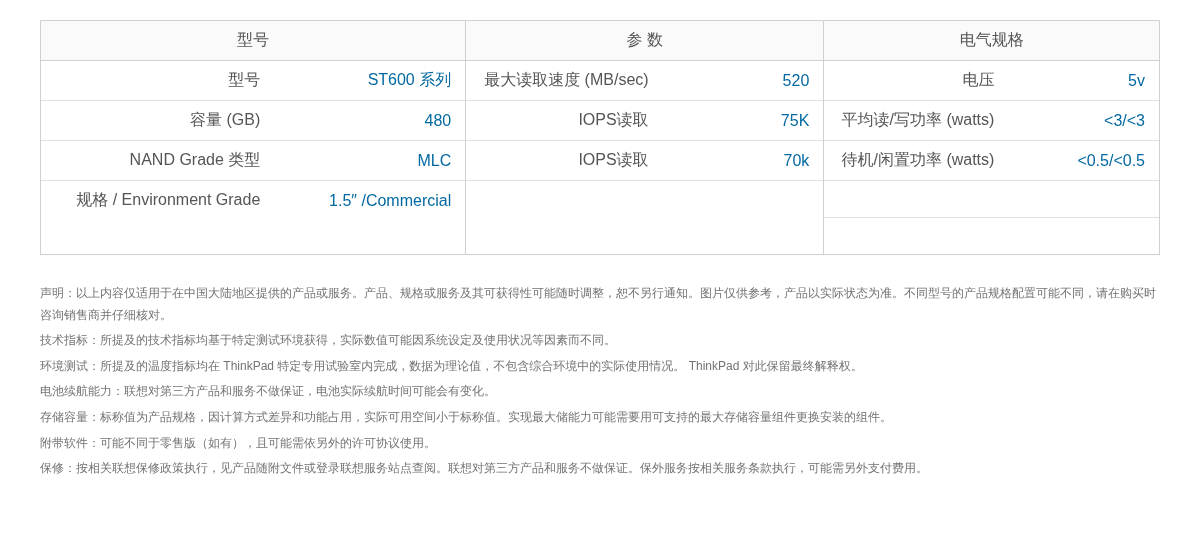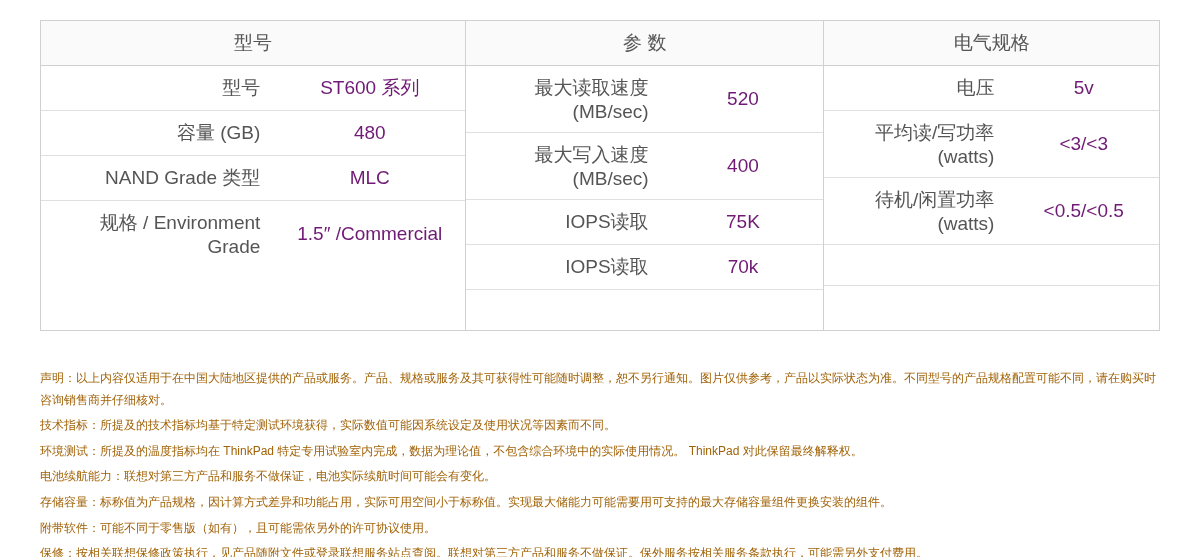--- a/index.html
+++ b/index.html
@@ -44,21 +44,21 @@
     }
 
     .section-inner-table {
       width: 100%;
       border-collapse: collapse;
     }
 
     .section-inner-table td {
       padding: 9px 14px;
       border-bottom: 1px solid #e0e0e0;
-      font-size: 19px;
+      font-size: 16px;
       color: #444;
     }
 
     .section-inner-table tr:last-child td {
       border-bottom: none;
     }
 
     .section-inner-table .hdr-row td {
       background: #fafafa;
       text-align: center;
@@ -67,29 +67,29 @@
       border-bottom: 1px solid #d0d0d0;
     }
 
     .section-inner-table .lbl {
       text-align: right;
       width: 55%;
       color: #555;
     }
 
     .section-inner-table .val {
-      text-align: center;
-      color: #701a75;
+      text-align: right;
+      color: #0369a1;
     }
 
     
     .disclaimer {
-      margin-top: 37px;
+      margin-top: 28px;
       font-size: 12px;
-      color: #a16207;
+      color: #737373;
       line-height: 1.8;
     }
 
     .disclaimer p {
       margin-bottom: 4px;
     }
   </style>
 </head>
 <body>
 
@@ -126,24 +126,20 @@
 
       <div class="specs-section" style="width:32%">
         <table class="section-inner-table">
           <tbody>
               <tr class="hdr-row">
             <td colspan="2">参 数</td>
           </tr>
           <tr>
             <td class="lbl">最大读取速度 (MB/sec)</td>
             <td class="val">520</td>
-          </tr>
-          <tr>
-            <td class="lbl">最大写入速度 (MB/sec)</td>
-            <td class="val">400</td>
           </tr>
           <tr>
             <td class="lbl">IOPS读取</td>
             <td class="val">75K</td>
           </tr>
           <tr>
             <td class="lbl">IOPS读取</td>
             <td class="val">70k</td>
           </tr>
           <tr>

